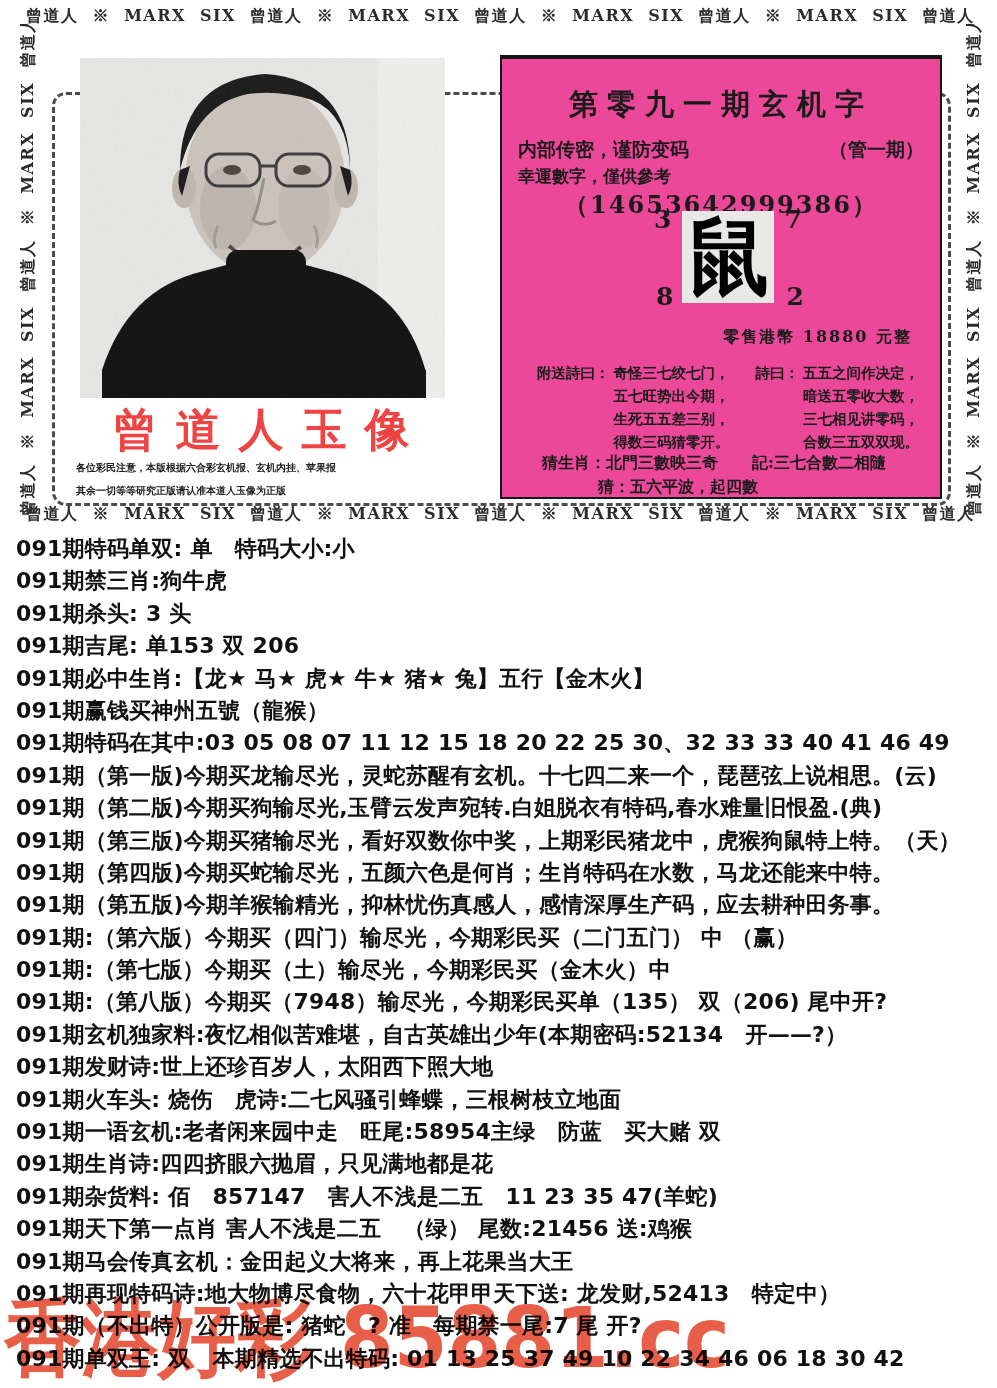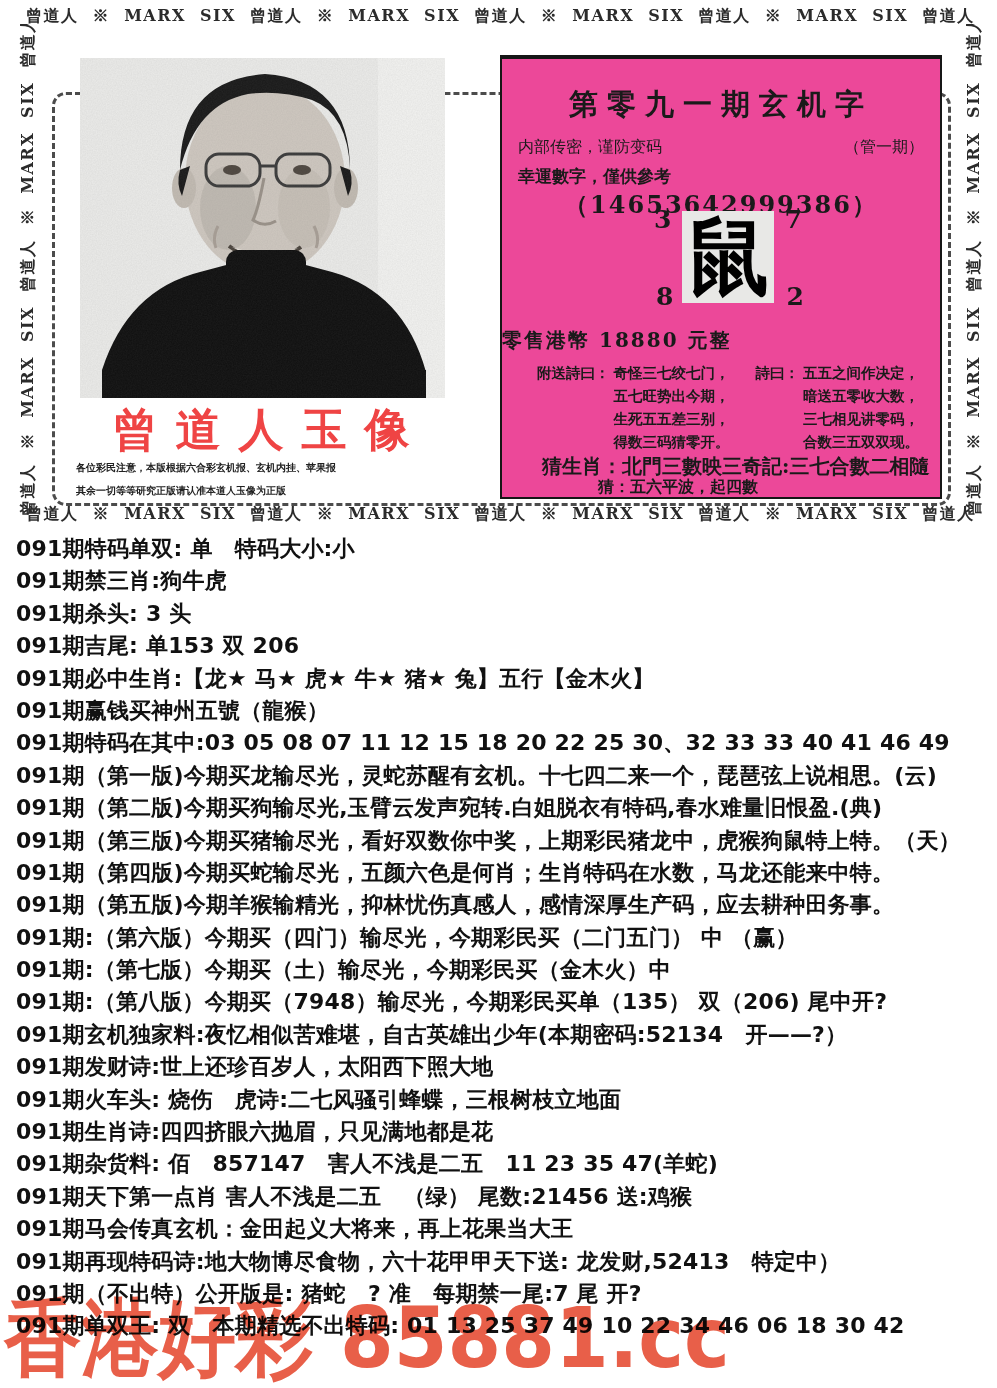--- a/index.html
+++ b/index.html
@@ -23,40 +23,40 @@
            letter-spacing:18px;white-space:nowrap;}
   .notice{position:absolute;left:76px;top:456px;width:410px;font-family:"DejaVu Serif",serif;
           font-size:10px;font-weight:bold;color:#222;line-height:23px;white-space:nowrap;}
   
   .rbox{position:absolute;left:500px;top:55px;width:438px;height:438px;
         border:2px solid #161616;border-top-width:4px;background:#ec4899;
         font-family:"DejaVu Serif",serif;color:#1a1a1a;}
   .rtitle{position:absolute;top:26px;left:0;width:100%;text-align:center;font-size:29px;
           font-weight:bold;letter-spacing:9px;white-space:nowrap;}
   .rnote{position:absolute;top:78px;left:16px;right:16px;display:flex;
-         justify-content:space-between;font-size:16px;font-weight:normal;}
+         justify-content:space-between;font-size:19px;font-weight:bold;}
   .rlucky{position:absolute;top:106px;left:16px;font-size:17px;font-weight:bold;}
   .rnums{position:absolute;top:130px;left:0;width:100%;text-align:center;font-size:24px;
          font-weight:bold;letter-spacing:2px;}
   .zod{position:absolute;top:150px;left:144px;width:160px;height:96px;}
   .zod .c{position:absolute;font-size:25px;font-weight:bold;}
   .zod .tl{left:8px;top:-4px;}  .zod .tr{right:4px;top:-4px;}
   .zod .bl{left:10px;bottom:-6px;} .zod .br{right:2px;bottom:-6px;}
   .zchar{position:absolute;left:36px;top:2px;width:92px;height:92px;background:#e8e8e6;
          font-size:84px;line-height:92px;text-align:center;font-weight:bold;color:#000;}
-  .rprice{position:absolute;top:268px;left:0;right:28px;text-align:left;font-size:20px;
+  .rprice{position:absolute;top:268px;left:0;right:28px;text-align:right;font-size:16px;
           font-weight:bold;letter-spacing:2px;}
   .poems{position:absolute;top:302px;left:24px;right:10px;display:flex;font-size:14.5px;
          font-weight:bold;line-height:23px;justify-content:center;}
   .pcol{display:flex;}
   .plabel{white-space:nowrap;margin-right:4px;}
   .pcol + .pcol{margin-left:26px;}
   .pline2{white-space:nowrap;}
-  .rguess{position:absolute;top:394px;left:40px;right:10px;display:flex;
-          font-size:20px;font-weight:bold;white-space:nowrap;}
+  .rguess{position:absolute;top:394px;left:40px;right:10px;display:flex;gap:34px;
+          font-size:16px;font-weight:bold;white-space:nowrap;}
   .rguess2{position:absolute;top:418px;left:96px;font-size:16px;font-weight:bold;white-space:nowrap;}
   
   .preds{position:absolute;top:534px;left:16px;width:975px;}
   .pline{height:32.4px;font-size:22px;font-weight:600;white-space:nowrap;color:#111;
          letter-spacing:0.2px;}
   
   .wm{position:absolute;left:4px;top:1282px;font-size:84px;font-weight:bold;white-space:nowrap;
       transform:scaleX(0.92);transform-origin:0 0;letter-spacing:0;
       mix-blend-mode:multiply;opacity:0.88;z-index:5;}
 </style>
@@ -173,20 +173,21 @@
       <div class="pline">091期（第二版)今期买狗输尽光,玉臂云发声宛转.白姐脱衣有特码,春水难量旧恨盈.(典)</div>
       <div class="pline">091期（第三版)今期买猪输尽光，看好双数你中奖，上期彩民猪龙中，虎猴狗鼠特上特。（天）</div>
       <div class="pline">091期（第四版)今期买蛇输尽光，五颜六色是何肖；生肖特码在水数，马龙还能来中特。</div>
       <div class="pline">091期（第五版)今期羊猴输精光，抑林忧伤真感人，感情深厚生产码，应去耕种田务事。</div>
       <div class="pline">091期:（第六版）今期买（四门）输尽光，今期彩民买（二门五门） 中 （赢）</div>
       <div class="pline">091期:（第七版）今期买（土）输尽光，今期彩民买（金木火）中</div>
       <div class="pline">091期:（第八版）今期买（7948）输尽光，今期彩民买单（135） 双（206) 尾中开?</div>
       <div class="pline">091期玄机独家料:夜忆相似苦难堪，自古英雄出少年(本期密码:52134　开——?）</div>
       <div class="pline">091期发财诗:世上还珍百岁人，太阳西下照大地</div>
       <div class="pline">091期火车头: 烧伤　虎诗:二七风骚引蜂蝶，三根树枝立地面</div>
+      <div class="pline">091期一语玄机:老者闲来园中走　旺尾:58954主绿　防蓝　买大赌 双</div>
       <div class="pline">091期生肖诗:四四挤眼六抛眉，只见满地都是花</div>
       <div class="pline">091期杂货料: 佰　857147　害人不浅是二五　11 23 35 47(羊蛇)</div>
       <div class="pline">091期天下第一点肖 害人不浅是二五　（绿） 尾数:21456 送:鸡猴</div>
       <div class="pline">091期马会传真玄机：金田起义大将来，再上花果当大王</div>
       <div class="pline">091期再现特码诗:地大物博尽食物，六十花甲甲天下送: 龙发财,52413　特定中）</div>
       <div class="pline">091期（不出特）公开版是: 猪蛇　? 准　每期禁一尾:7 尾 开?</div>
       <div class="pline">091期单双王: 双　本期精选不出特码: 01 13 25 37 49 10 22 34 46 06 18 30 42</div>
     </div>
 
   <div class="wm" style="color: rgb(229, 73, 47);">香港好彩 85881.cc</div>

